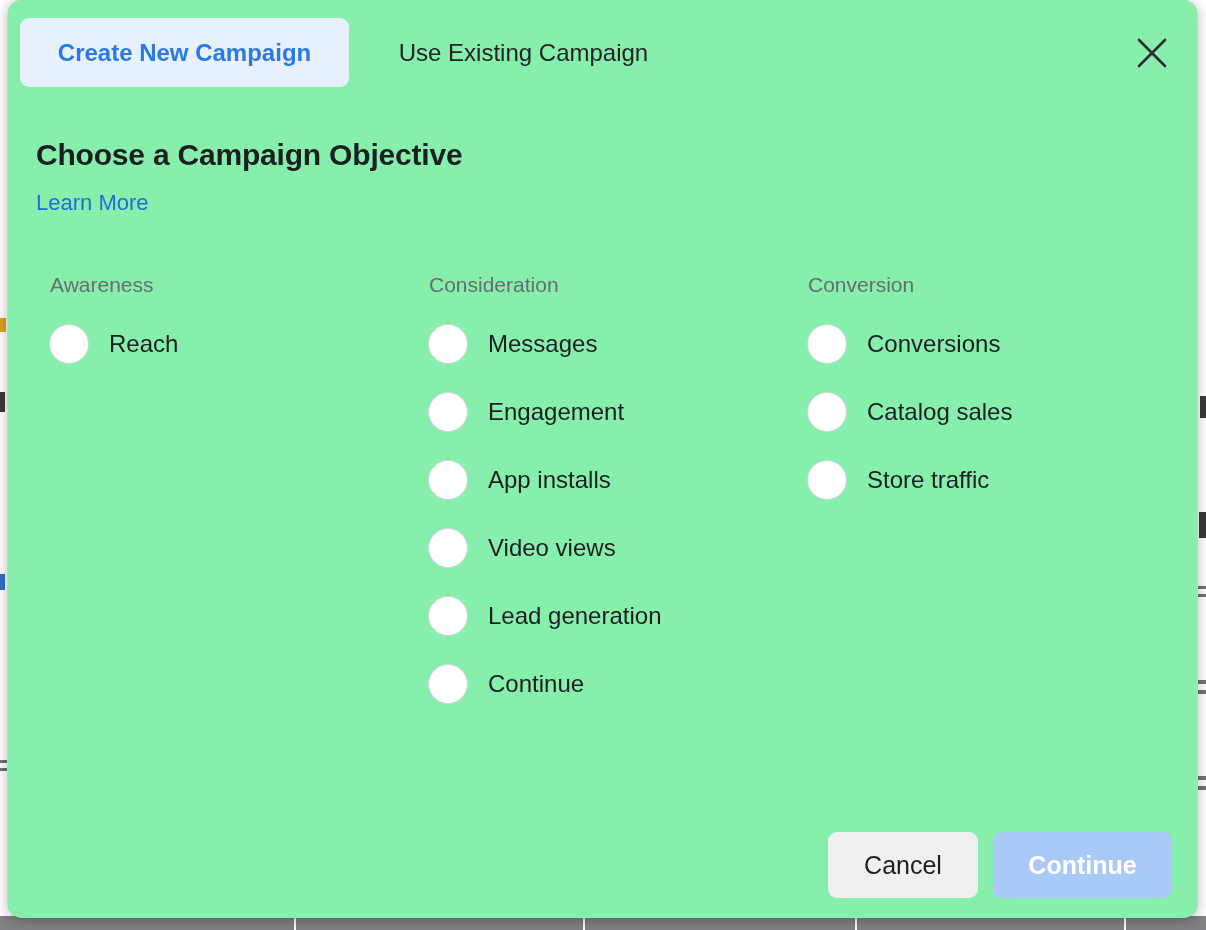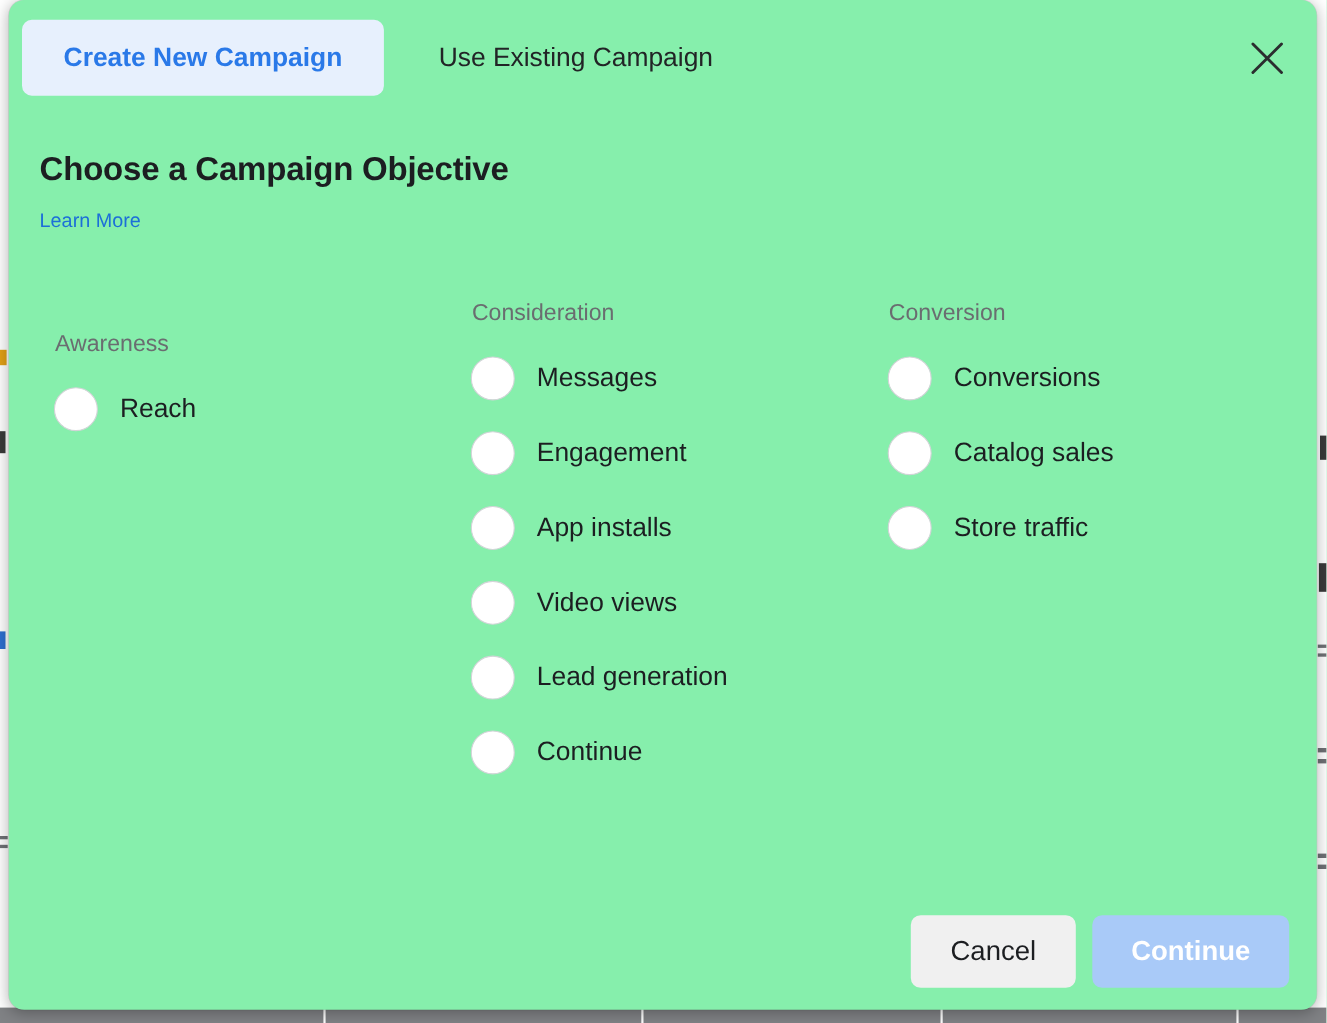--- a/index.html
+++ b/index.html
@@ -131,38 +131,38 @@
     top: 138px;
     font-size: 30px;
     font-weight: bold;
     color: #1c1e21;
     letter-spacing: -0.2px;
   }
   #learn-more {
     position: absolute;
     left: 28px;
     top: 190px;
-    font-size: 18px;
+    font-size: 22px;
     color: #1c6fd8;
     text-decoration: none;
     cursor: pointer;
   }
 
   #objective-columns {
     position: absolute;
     left: 0;
     top: 272px;
     width: 1189px;
     height: 460px;
   }
   .objective-column {
     position: absolute;
     top: 0;
   }
-  .objective-column.col-0 { left: 34px;  width: 370px; margin-top: 28px; }
+  .objective-column.col-0 { left: 34px;  width: 370px; }
   .objective-column.col-1 { left: 413px; width: 380px; }
   .objective-column.col-2 { left: 792px; width: 370px; }
 
   .column-heading {
     font-size: 21px;
     color: #6a6d70;
     margin: 0 0 12px 8px;
     height: 26px;
     line-height: 26px;
     font-weight: normal;

